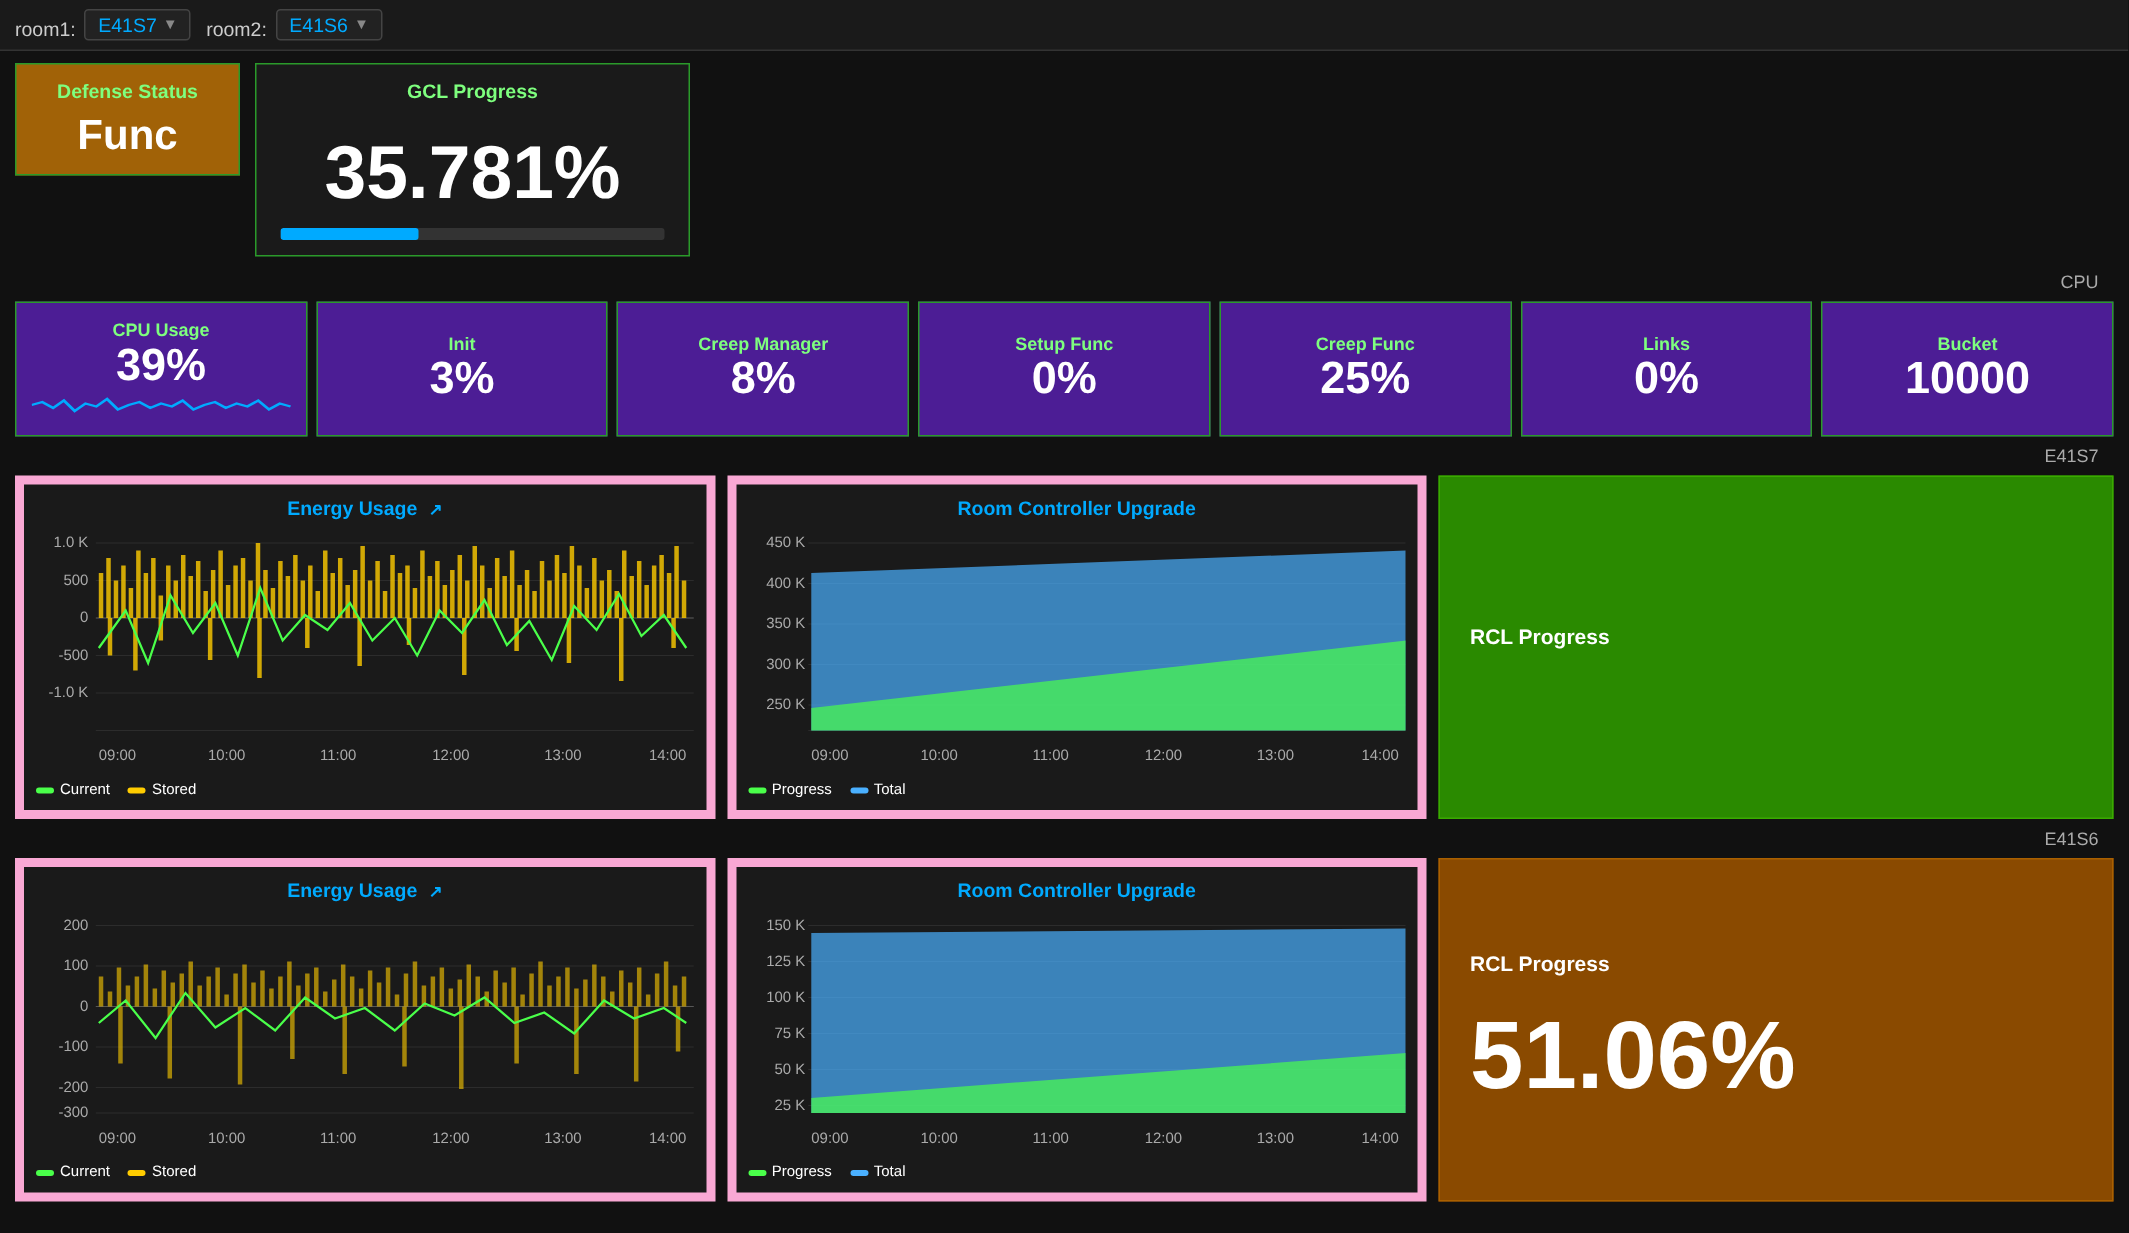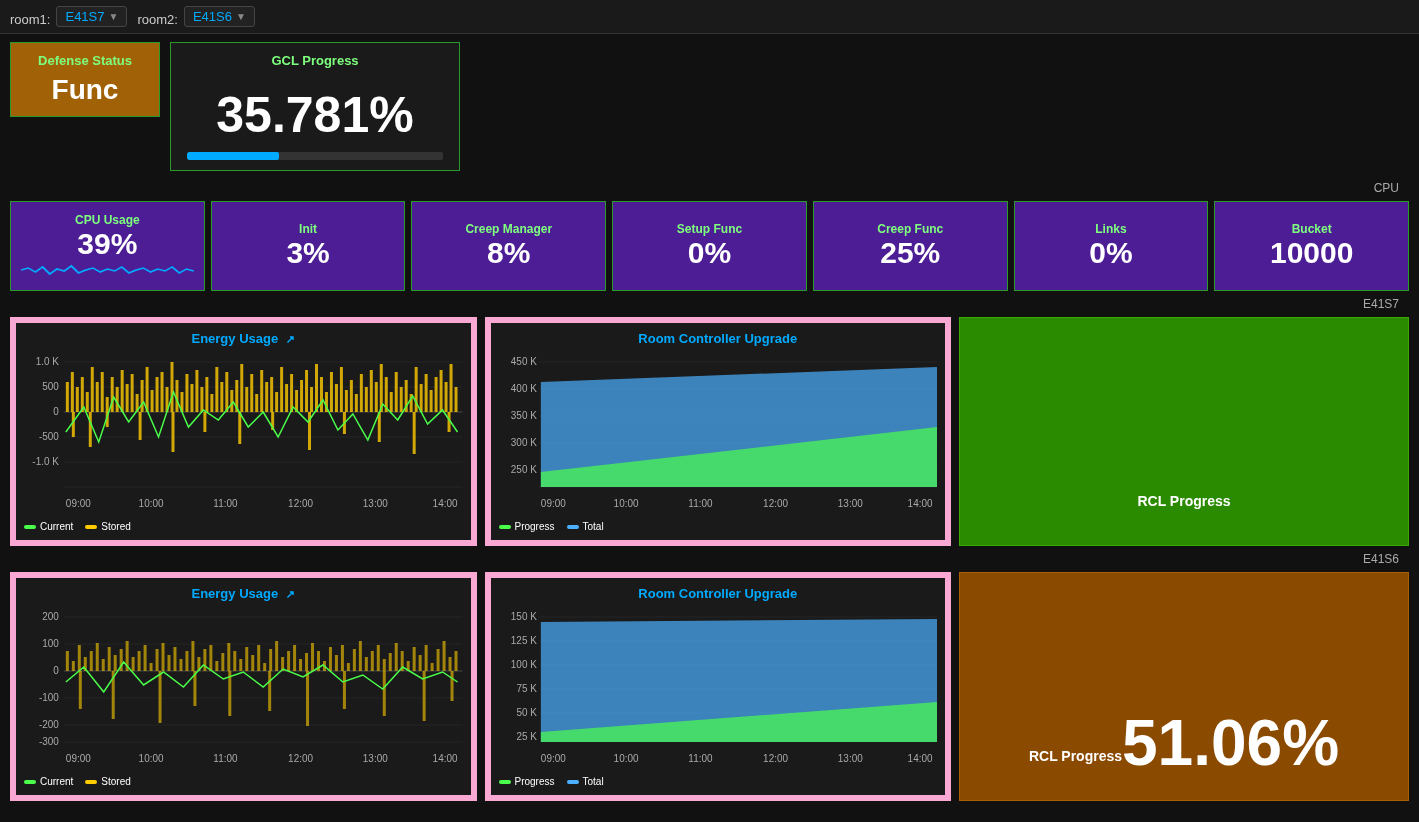--- a/index.html
+++ b/index.html
@@ -156,23 +156,23 @@
       margin-bottom: 6px;
     }
     .chart-title .ext-link {
       font-size: 11px;
       color: #0af;
       margin-left: 4px;
     }
     .rcl-progress-card {
       flex: 0 0 450px;
       display: flex;
-      flex-direction: row;
+      flex-direction: column;
       justify-content: center;
-      align-items: flex-end;
+      align-items: flex-start;
       padding: 20px;
     }
     .rcl-progress-card.green-bg {
       background: #2a8a00;
       border: 1px solid #3aaa00;
     }
     .rcl-progress-card.brown-bg {
       background: #8a4a00;
       border: 1px solid #aa6000;
     }

